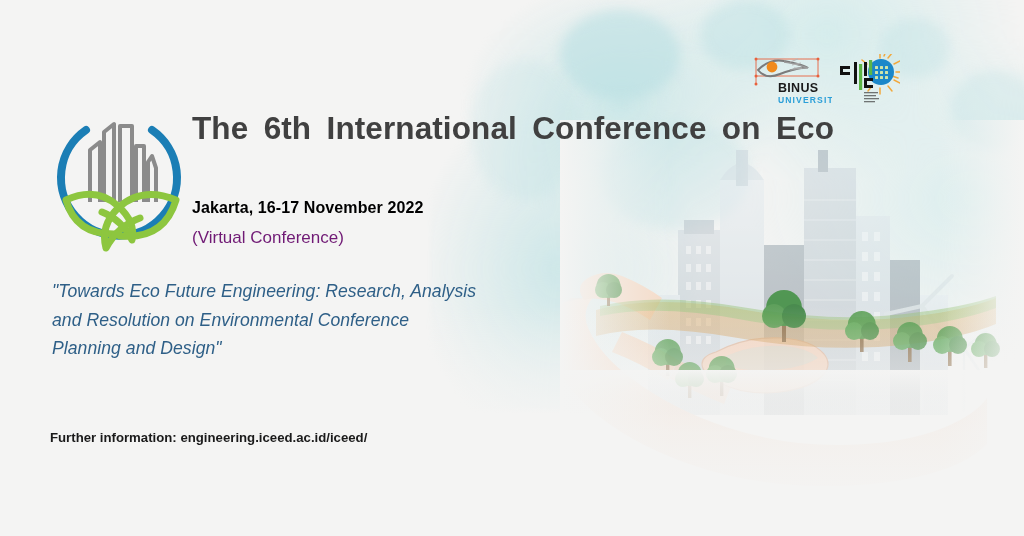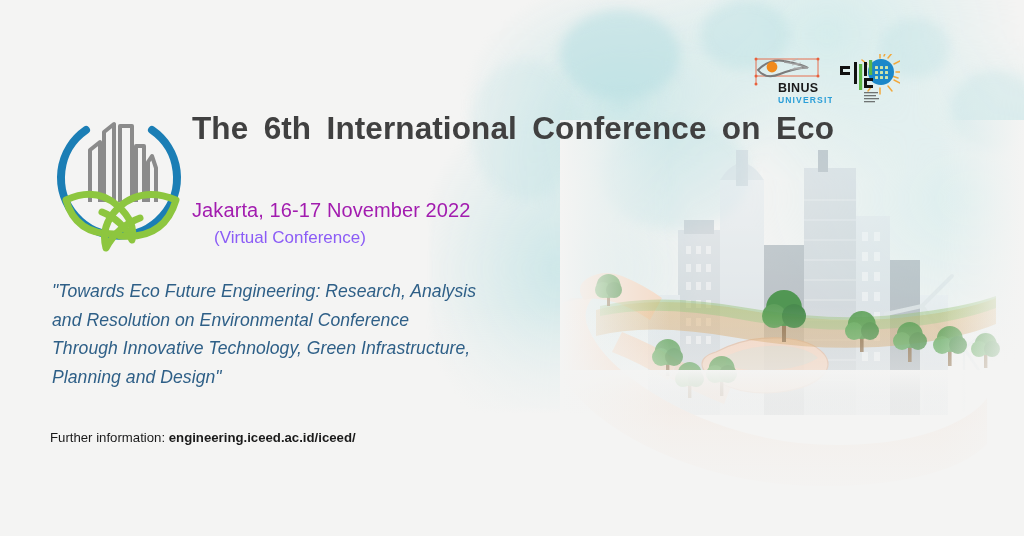--- a/index.html
+++ b/index.html
@@ -89,33 +89,32 @@
   .title .l1 {
     display: block;
     word-spacing: 6.5px;
   }
   .title .l2 { display: block; }
 
   .dateline {
     position: absolute;
     left: 192px;
     top: 199px;
-    color: #a21caf;
-    font-size: 20px;
-    font-weight: normal;
+    color: #000000;
+    font-size: 16px;
+    font-weight: bold;
     letter-spacing: .1px;
   }
   .virtual {
     position: absolute;
     left: 192px;
     top: 228px;
-    color: #8b5cf6;
+    color: #701a75;
     font-size: 17px;
     font-weight: normal;
-    margin-left: 22px;
   }
 
   .theme {
     position: absolute;
     left: 52px;
     top: 277px;
     width: 520px;
     color: #2e5f87;
     font-size: 17.6px;
     font-style: italic;
@@ -125,21 +124,21 @@
   .theme span { display: block; }
 
   .further {
     position: absolute;
     left: 50px;
     top: 430px;
     font-size: 13.2px;
     color: #1a1a1a;
     font-weight: bold;
   }
-  .further .lbl { font-weight: normal; }
+  .further .lbl { font-weight: bold; }
   .further .url { font-weight: bold; }
 
   
   .logos {
     position: absolute;
     left: 752px;
     top: 54px;
     width: 150px;
     height: 56px;
   }
@@ -399,21 +398,20 @@
   <div class="title">
     <span class="l1">The 6th International Conference on Eco</span>
   </div>
 
   <div class="dateline">Jakarta, 16-17 November 2022</div>
   <div class="virtual">(Virtual Conference)</div>
 
   <div class="theme">
     <span>"Towards Eco Future Engineering: Research, Analysis</span>
     <span>and Resolution on Environmental Conference</span>
-    <span>Through Innovative Technology, Green Infrastructure,</span>
     <span>Planning and Design"</span>
   </div>
 
   <div class="further">
     <span class="lbl">Further information:</span>
     <span class="url">engineering.iceed.ac.id/iceed/</span>
   </div>
 
   <div class="logos">
 

